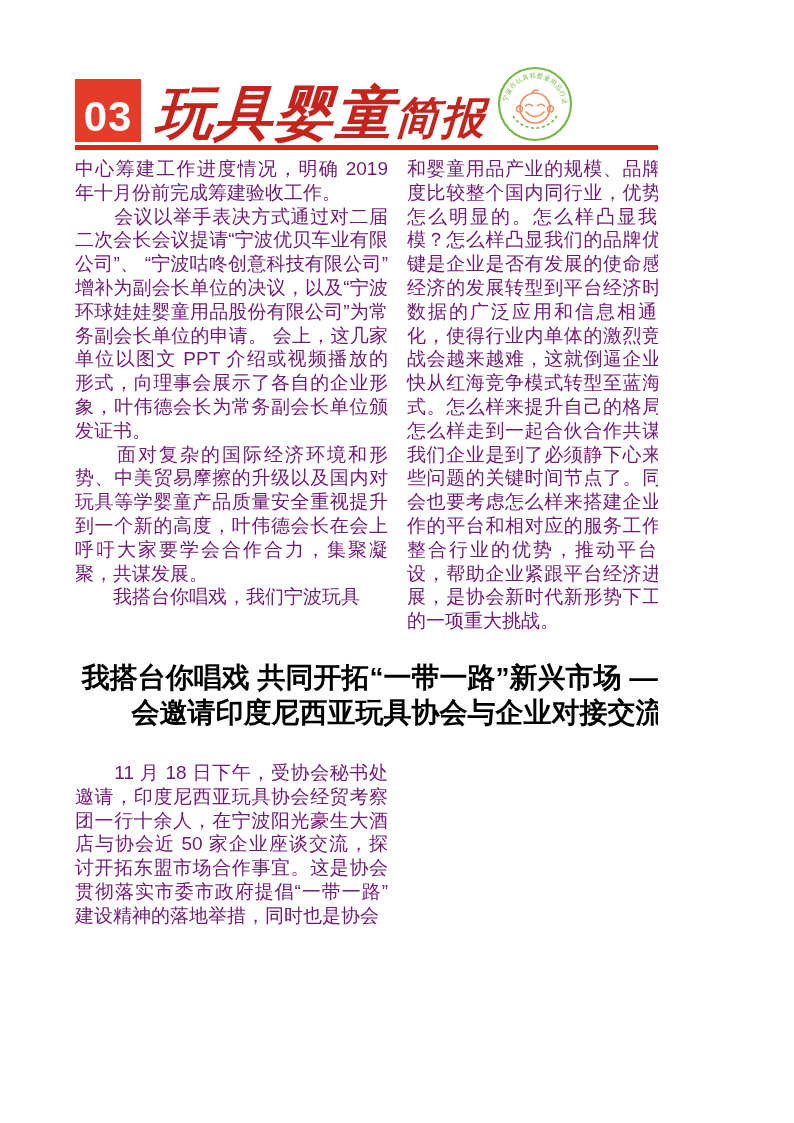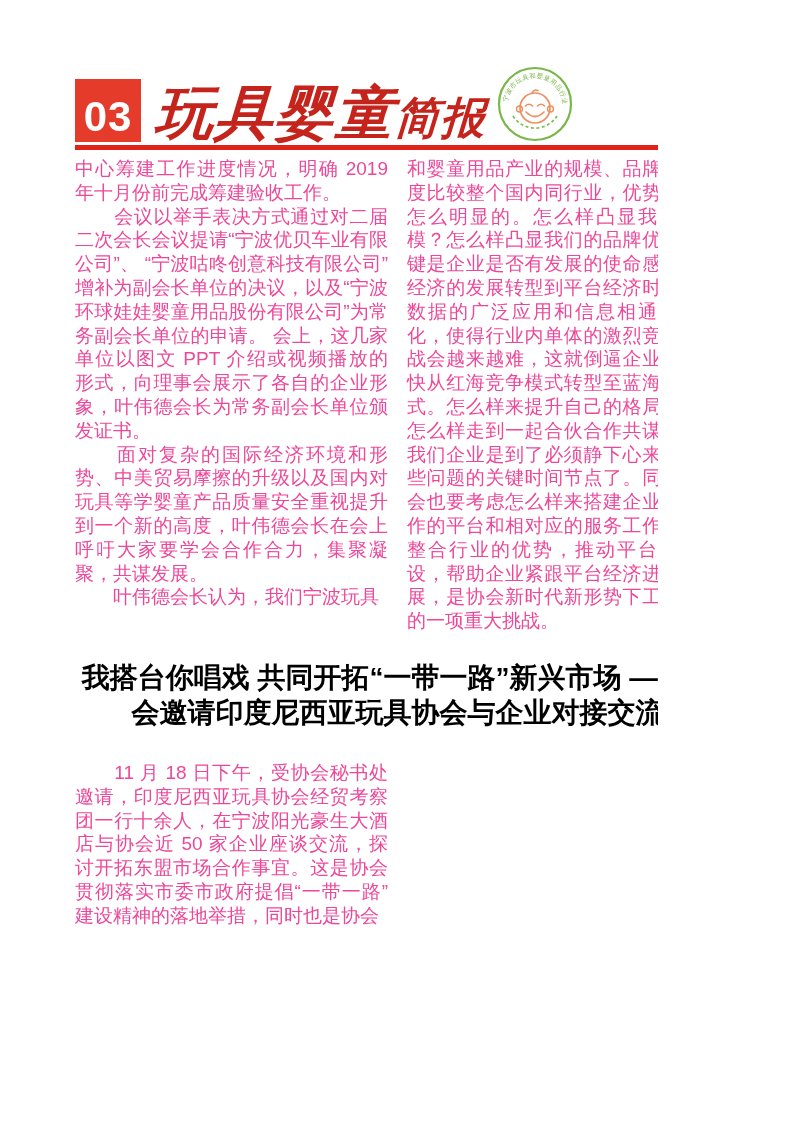--- a/index.html
+++ b/index.html
@@ -47,21 +47,21 @@
     background:#e0231a;
   }
   
   .two-col { display:flex; gap:19px; margin-top:7px; }
   .col { flex:0 0 313px; width:313px; }
   .col p {
     margin:0;
     font-size:19px;
     line-height:23.8px;
     text-align:justify;
-    color:#ec4899;
+    color:#701a75;
     word-break:break-all;
   }
   
   .headline {
     margin:27px 0 0 0;
     width:645px;
     text-align:center;
     font-size:28px;
     line-height:35px;
     font-weight:bold;
@@ -103,21 +103,21 @@
     </div>
   </div>
 
   <div class="rule"></div>
 
   <div class="two-col">
     <div class="col">
       <p>中心筹建工作进度情况，明确 2019 年十月份前完成筹建验收工作。</p>
       <p>　　会议以举手表决方式通过对二届二次会长会议提请“宁波优贝车业有限公司”、 “宁波咕咚创意科技有限公司”增补为副会长单位的决议，以及“宁波环球娃娃婴童用品股份有限公司”为常务副会长单位的申请。 会上，这几家单位以图文 PPT 介绍或视频播放的形式，向理事会展示了各自的企业形象，叶伟德会长为常务副会长单位颁发证书。</p>
       <p>　　面对复杂的国际经济环境和形势、中美贸易摩擦的升级以及国内对玩具等学婴童产品质量安全重视提升到一个新的高度，叶伟德会长在会上呼吁大家要学会合作合力，集聚凝聚，共谋发展。</p>
-      <p>　　叶伟德会长认为，我们宁波玩具</p>
+      <p>　　我搭台你唱戏，我们宁波玩具</p>
     </div>
     <div class="col">
       <p>和婴童用品产业的规模、品牌的知名度比较整个国内同行业，优势还是不怎么明显的。怎么样凸显我们的规模？怎么样凸显我们的品牌优势？关键是企业是否有发展的使命感！社会经济的发展转型到平台经济时代，大数据的广泛应用和信息相通的对称化，使得行业内单体的激烈竞争和挑战会越来越难，这就倒逼企业必须尽快从红海竞争模式转型至蓝海合作模式。怎么样来提升自己的格局境界？怎么样走到一起合伙合作共谋发展？我们企业是到了必须静下心来思考这些问题的关键时间节点了。同样，协会也要考虑怎么样来搭建企业交流合作的平台和相对应的服务工作。具备整合行业的优势，推动平台经济建设，帮助企业紧跟平台经济进一步发展，是协会新时代新形势下工作开展的一项重大挑战。</p>
     </div>
   </div>
 
   <h2 class="headline">我搭台你唱戏 共同开拓“一带一路”新兴市场 ——协会邀请印度尼西亚玩具协会与企业对接交流</h2>
 
   <div class="two-col article2">
     <div class="col">

